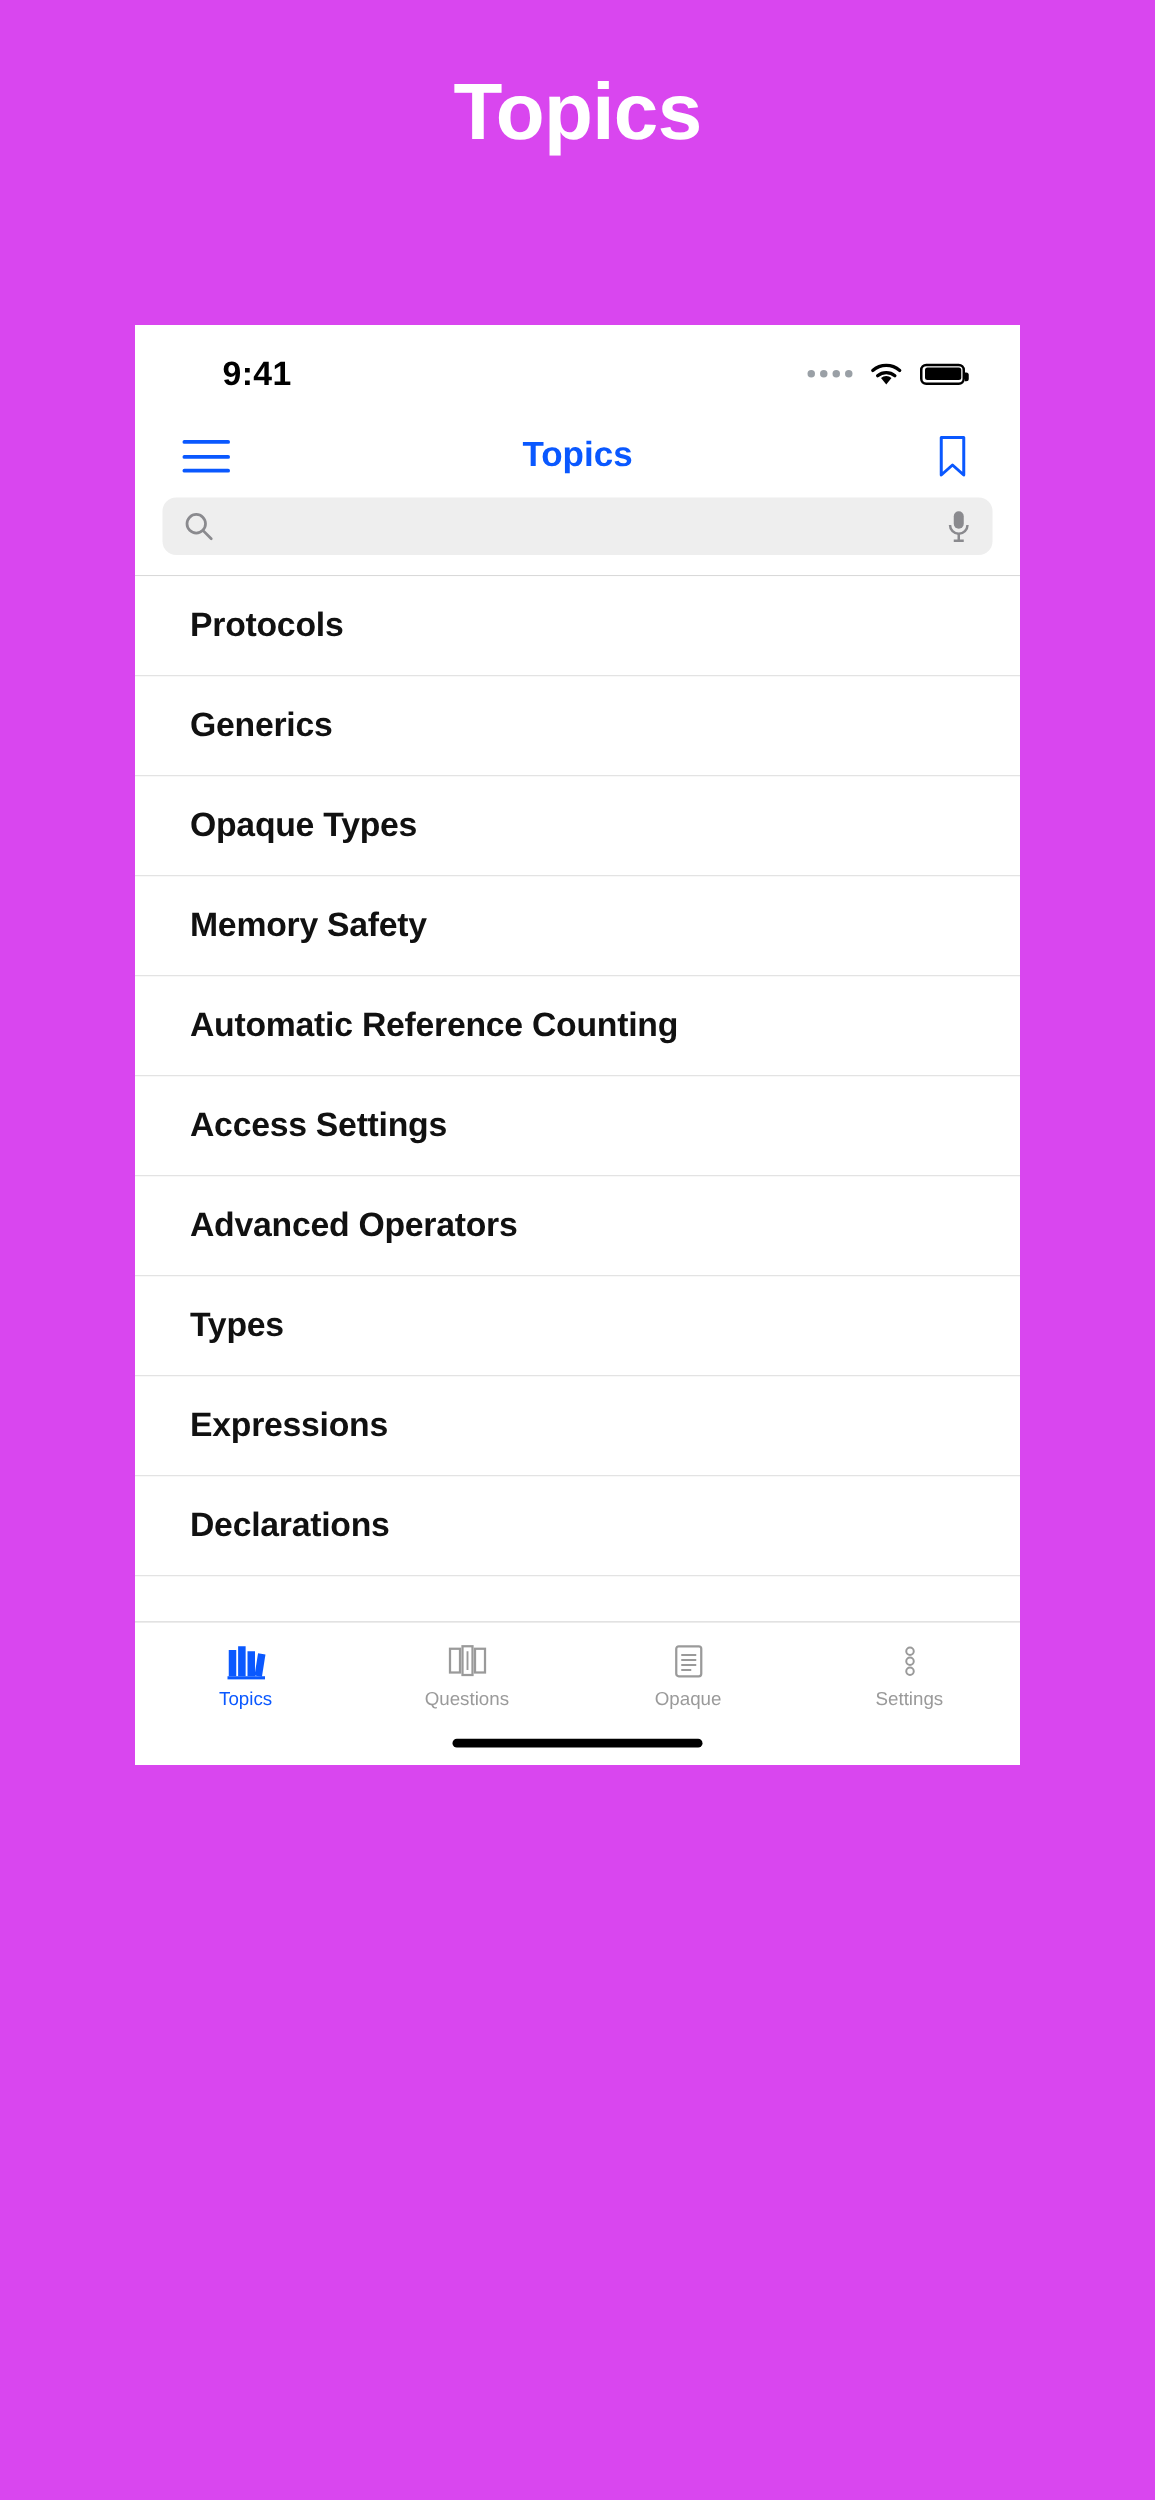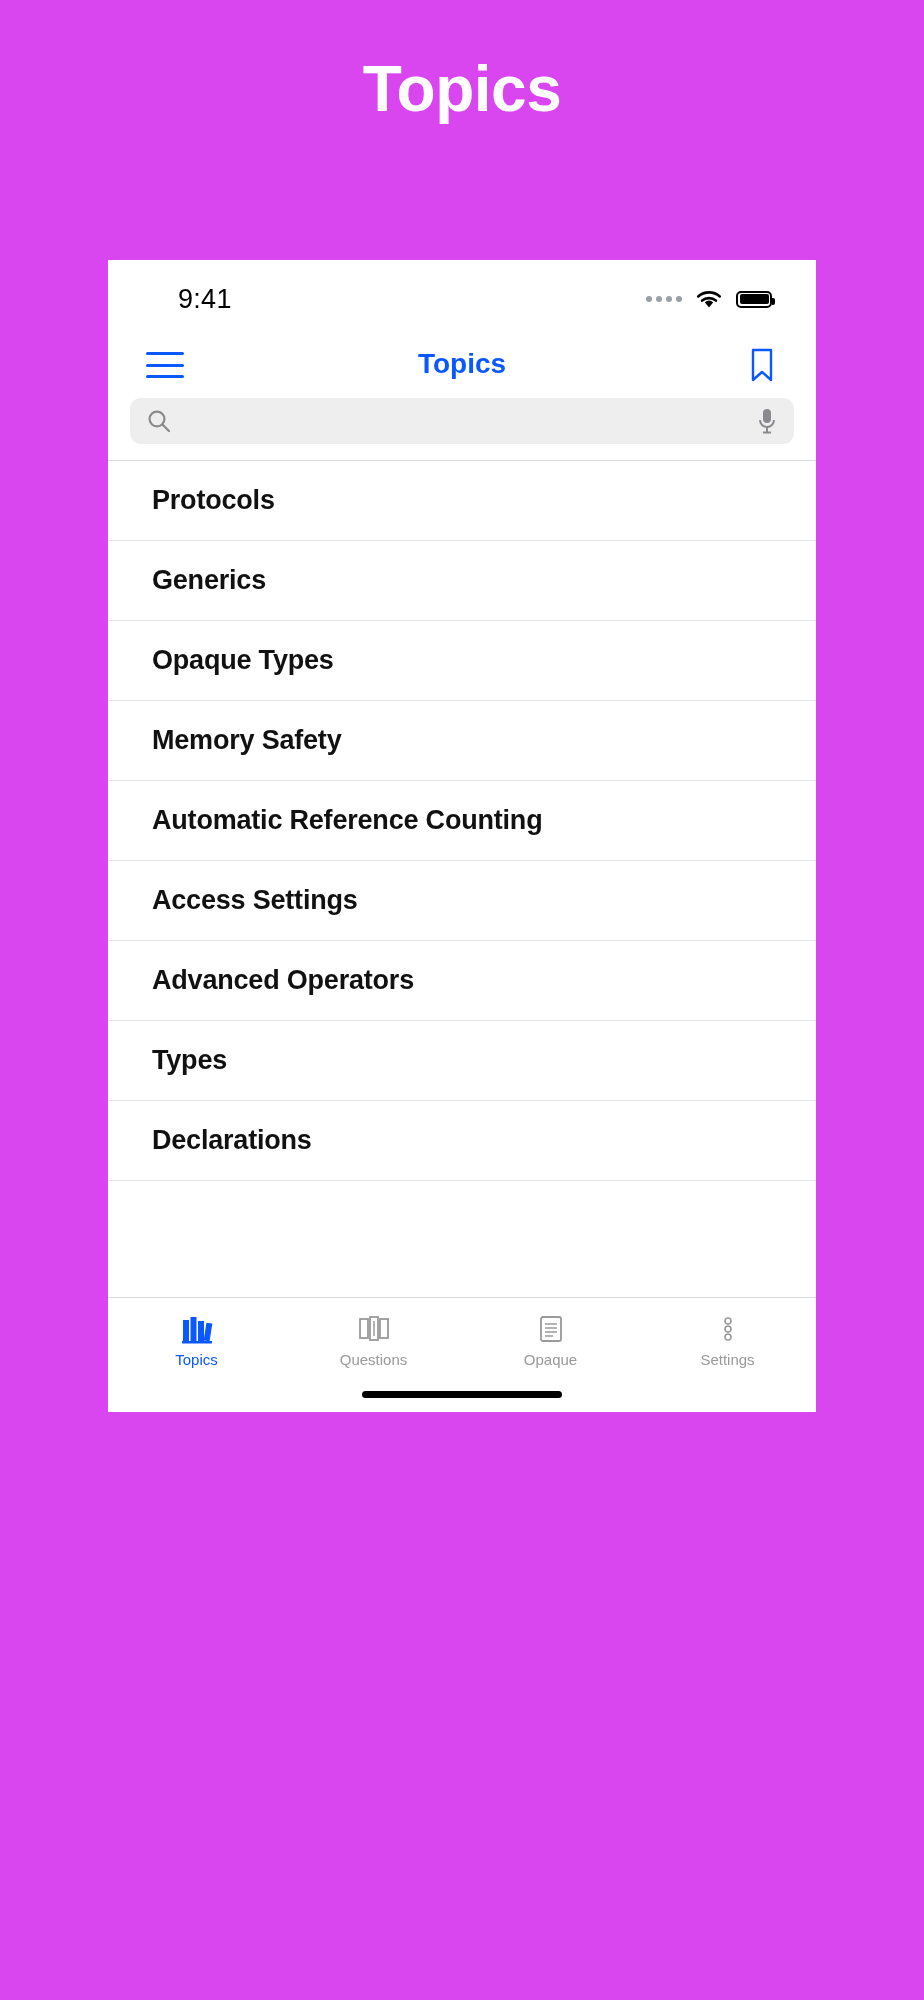--- a/index.html
+++ b/index.html
@@ -41,21 +41,21 @@
   .status-bar {
     position: relative;
     height: 78px;
     width: 100%;
   }
   .status-time {
     position: absolute;
     left: 70px;
     top: 24px;
     font-size: 27px;
-    font-weight: normal;
+    font-weight: bold;
     color: #000;
     letter-spacing: 0.3px;
   }
   .status-right {
     position: absolute;
     right: 44px;
     top: 24px;
     display: flex;
     align-items: center;
     gap: 12px;
@@ -298,20 +298,23 @@
       <div class="topic-row">
           <span class="label">Access Settings</span>
         </div>
       <div class="topic-row">
           <span class="label">Advanced Operators</span>
         </div>
       <div class="topic-row">
           <span class="label">Types</span>
         </div>
       <div class="topic-row">
+          <span class="label">Expressions</span>
+        </div>
+      <div class="topic-row">
           <span class="label">Declarations</span>
         </div>
     </div>
 
     <div class="tab-bar">
 
       <div class="tab active">
         <span class="glyph">
           <svg width="34" height="32" viewBox="0 0 34 32">
             <rect x="3" y="8" width="6" height="21" fill="#0a58ff"></rect>

